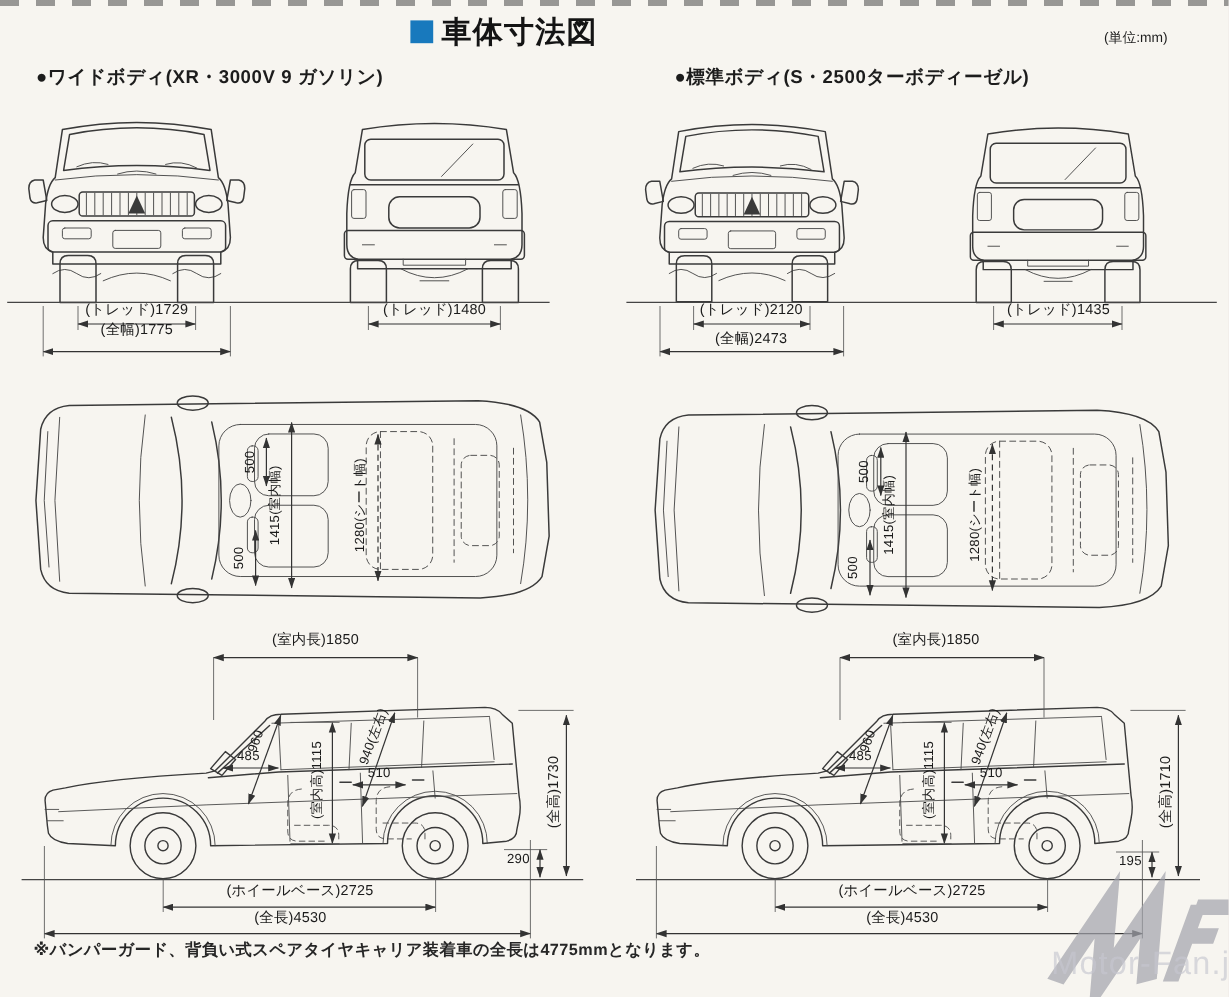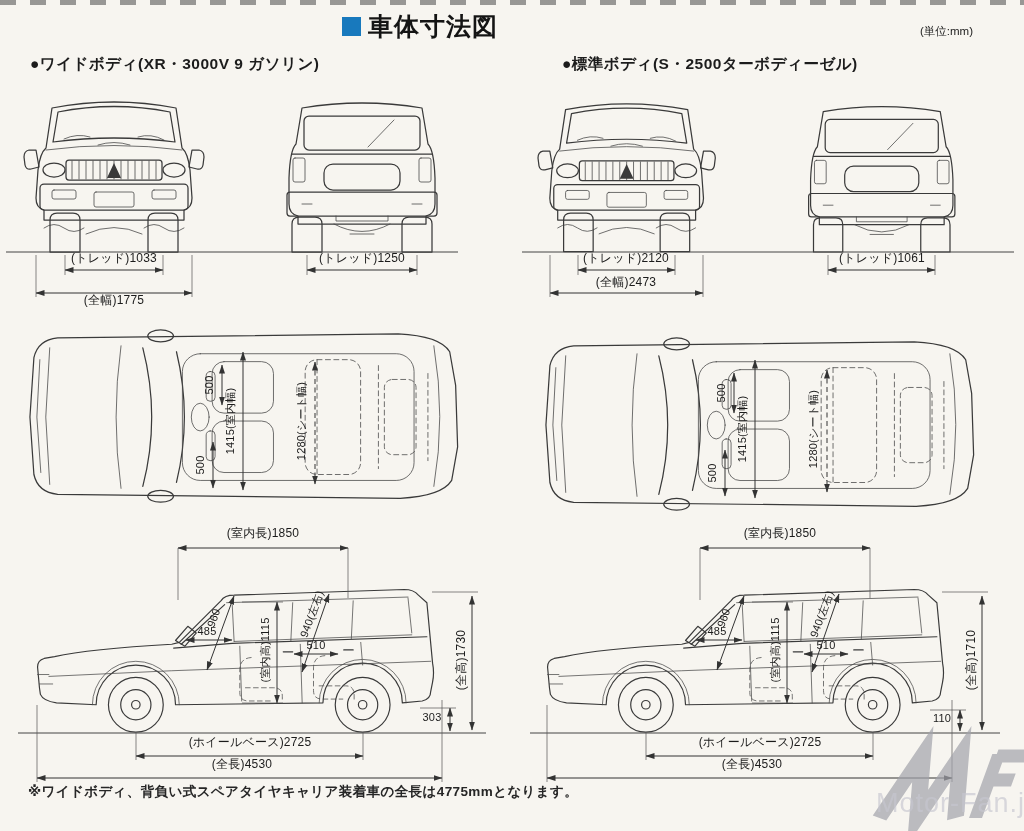--- a/index.html
+++ b/index.html
@@ -249,52 +249,52 @@
 
   <div class="title">
     <span class="sq"></span>
     <span>車体寸法図</span>
   </div>
   <div class="abs unit">(単位:mm)</div>
 
   <div class="abs hdr" style="left:30px;top:54px;">●ワイドボディ(XR・3000V 9 ガソリン)</div>
   <div class="abs hdr" style="left:538px;top:54px;margin-left:24px;">●標準ボディ(S・2500ターボディーゼル)</div>
 
-  <div class="lbl" style="left:114px;top:258px;">(トレッド)1033</div>
-  <div class="lbl" style="left:114px;top:300px;">(全幅)1775</div>
-  <div class="lbl" style="left:362px;top:258px;">(トレッド)1250</div>
+  <div class="lbl" style="left:114px;top:258px;">(トレッド)1729</div>
+  <div class="lbl" style="left:114px;top:274px;">(全幅)1775</div>
+  <div class="lbl" style="left:362px;top:258px;">(トレッド)1480</div>
   <div class="lbl rot sm" style="left:209px;top:385px;">500</div>
   <div class="lbl rot sm" style="left:230px;top:421px;">1415(室内幅)</div>
   <div class="lbl rot sm" style="left:200px;top:465px;">500</div>
   <div class="lbl rot sm" style="left:301px;top:421px;">1280(シート幅)</div>
   <div class="lbl" style="left:263px;top:533px;">(室内長)1850</div>
   <div class="lbl diag sm" style="left:214px;top:618px;">960</div>
   <div class="lbl sm" style="left:207px;top:631px;">485</div>
   <div class="lbl rot sm" style="left:265px;top:650px;">(室内高)1115</div>
   <div class="lbl diag sm" style="left:312px;top:614px;">940(左右)</div>
   <div class="lbl sm" style="left:316px;top:645px;">510</div>
   <div class="lbl rot" style="left:461px;top:660px;">(全高)1730</div>
-  <div class="lbl sm" style="left:432px;top:717px;">303</div>
+  <div class="lbl sm" style="left:432px;top:717px;">290</div>
   <div class="lbl" style="left:250px;top:742px;">(ホイールベース)2725</div>
   <div class="lbl" style="left:242px;top:764px;">(全長)4530</div>
 
   <div class="lbl" style="left:626px;top:258px;">(トレッド)2120</div>
   <div class="lbl" style="left:626px;top:282px;">(全幅)2473</div>
-  <div class="lbl" style="left:882px;top:258px;">(トレッド)1061</div>
+  <div class="lbl" style="left:882px;top:258px;">(トレッド)1435</div>
   <div class="lbl rot sm" style="left:721px;top:393px;">500</div>
   <div class="lbl rot sm" style="left:742px;top:429px;">1415(室内幅)</div>
   <div class="lbl rot sm" style="left:712px;top:473px;">500</div>
   <div class="lbl rot sm" style="left:813px;top:429px;">1280(シート幅)</div>
   <div class="lbl" style="left:780px;top:533px;">(室内長)1850</div>
   <div class="lbl diag sm" style="left:724px;top:618px;">960</div>
   <div class="lbl sm" style="left:717px;top:631px;">485</div>
   <div class="lbl rot sm" style="left:775px;top:650px;">(室内高)1115</div>
   <div class="lbl diag sm" style="left:822px;top:614px;">940(左右)</div>
   <div class="lbl sm" style="left:826px;top:645px;">510</div>
   <div class="lbl rot" style="left:971px;top:660px;">(全高)1710</div>
-  <div class="lbl sm" style="left:942px;top:718px;">110</div>
+  <div class="lbl sm" style="left:942px;top:718px;">195</div>
   <div class="lbl" style="left:760px;top:742px;">(ホイールベース)2725</div>
   <div class="lbl" style="left:752px;top:764px;">(全長)4530</div>
 
-  <div class="abs fn" style="left:28px;top:783px;">※ワイドボディ、背負い式スペアタイヤキャリア装着車の全長は4775mmとなります。</div>
+  <div class="abs fn" style="left:28px;top:783px;">※バンパーガード、背負い式スペアタイヤキャリア装着車の全長は4775mmとなります。</div>
 
   <div class="abs wm-text">Motor-Fan.jp</div>
 </div>
 
 </body></html>

